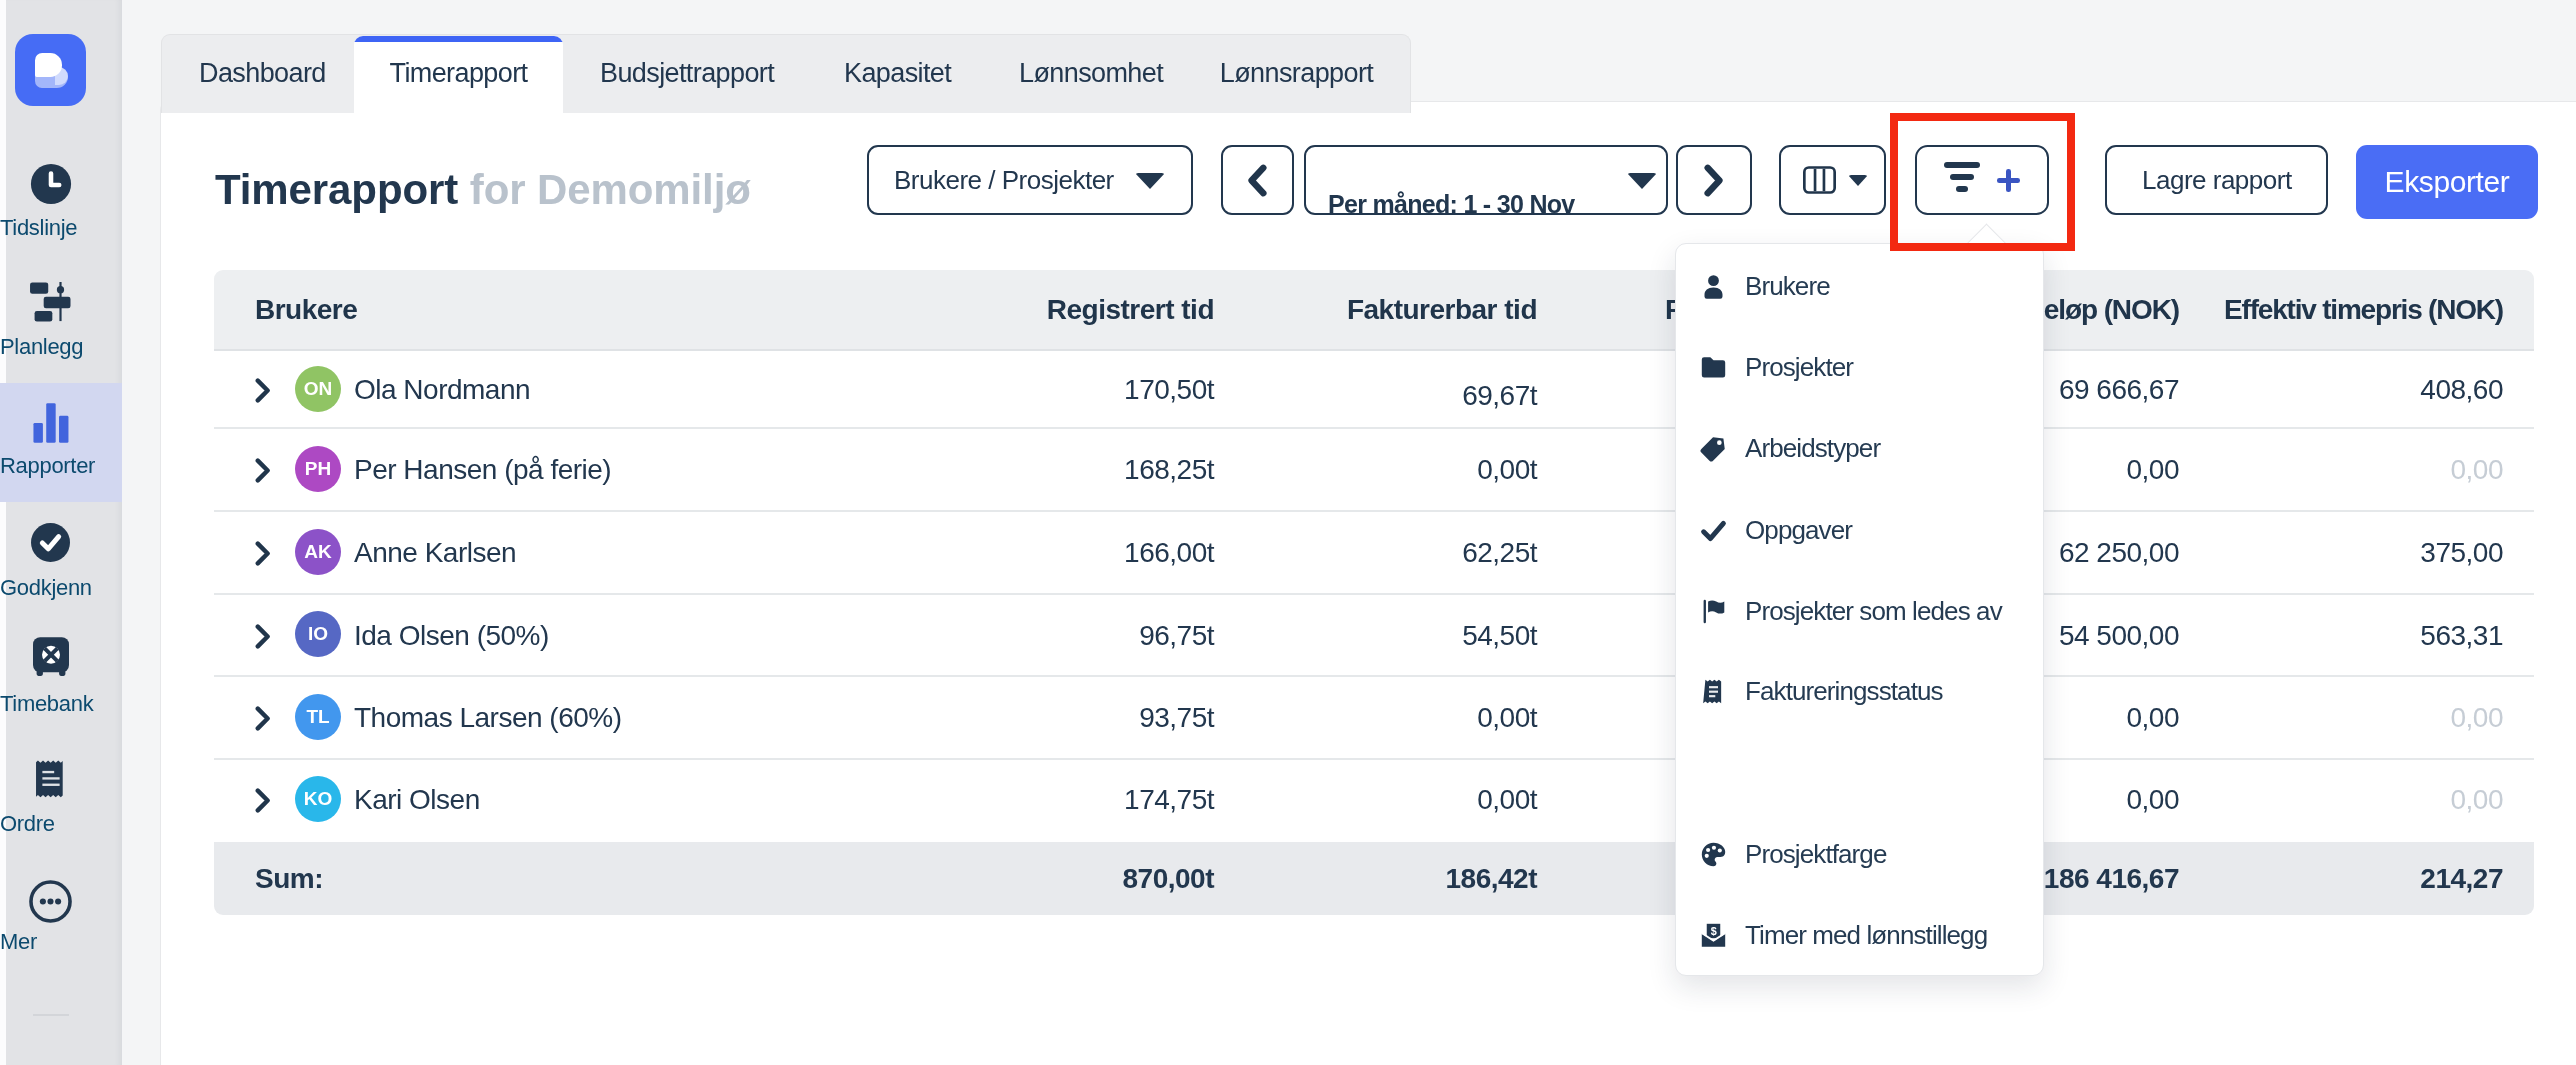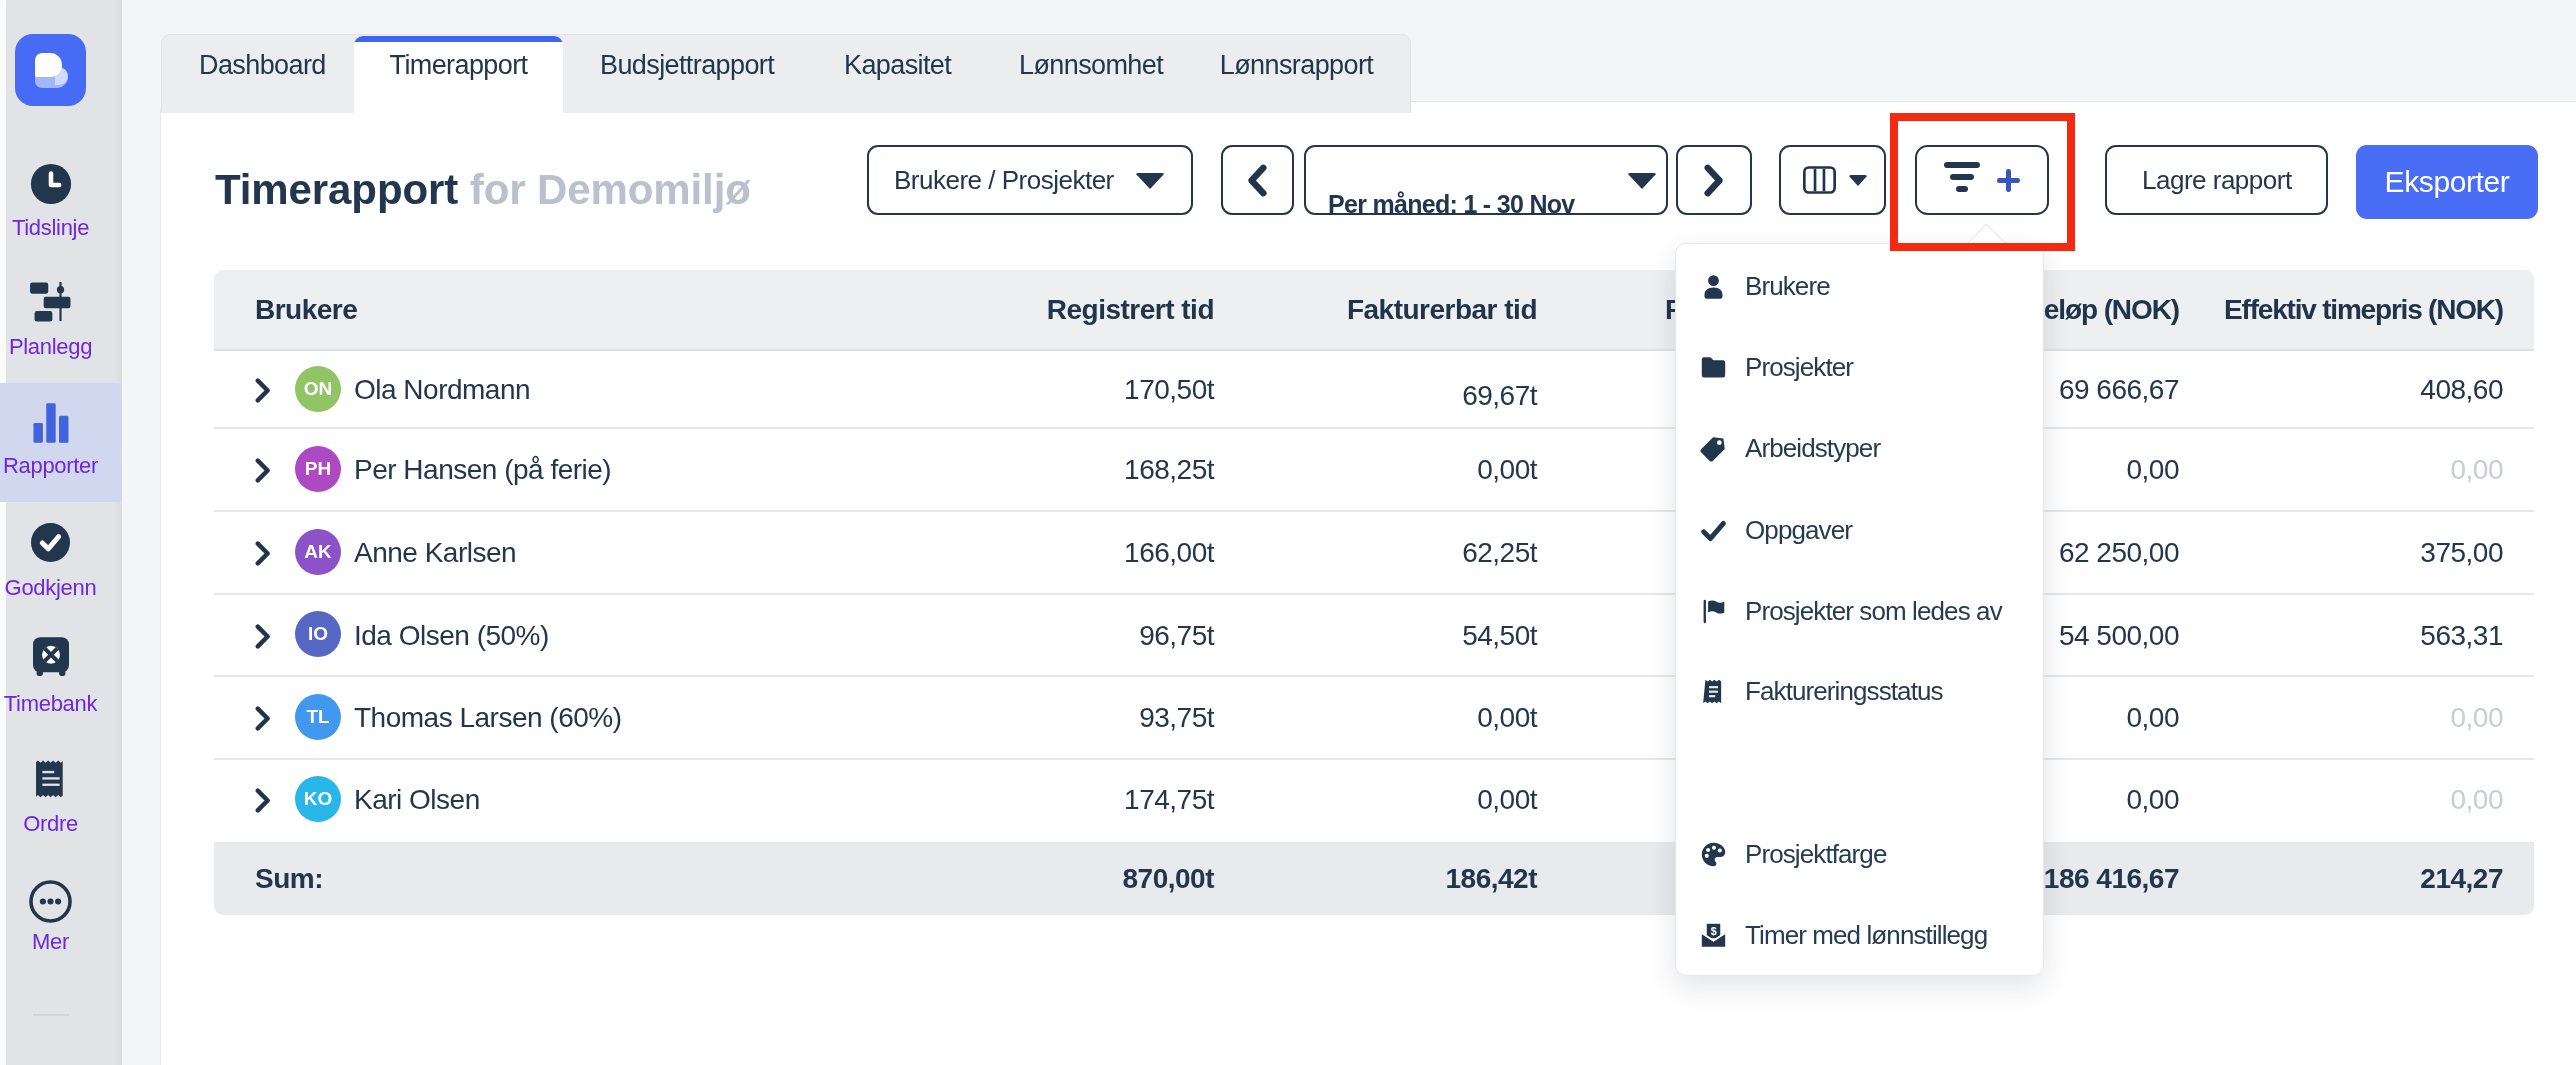--- a/index.html
+++ b/index.html
@@ -5,26 +5,26 @@
 * { margin:0; padding:0; box-sizing:border-box; }
 html,body { width:2576px; height:1066px; }
 body { position:relative; overflow:hidden; background:#F4F5F6; font-family:"Liberation Sans", sans-serif; color:#20354B; letter-spacing:-0.4px; }
 .abs { position:absolute; }
 
 
 #leftstrip { left:0; top:0; width:6.3px; height:1066px; background:#FCFCFD; }
 #sidebar { left:6.3px; top:0; width:116px; height:1066px; background:#E2E3E6; box-shadow: inset -6.3px 0 6.3px -4.5px rgba(40,50,70,0.07); }
 #selbg { left:0; top:383px; width:122px; height:119px; background:#D2D7F0; }
 #logo { left:14.5px; top:34px; width:71px; height:72px; background:#466CF5; border-radius:18px; }
-.sideitem { width:101px; left:0; text-align:center; font-size:22px; letter-spacing:-0.3px; color:#6d28d9; }
+.sideitem { width:101px; left:0; text-align:left; font-size:22px; letter-spacing:-0.3px; color:#0c4a6e; }
 
 
 #card { left:160px; top:101px; width:2416px; height:965px; background:#FFFFFF; border-top:0.9px solid #E7E8EA; border-left:0.9px solid #E7E8EA; border-top-left-radius:9px; }
 #tabstrip { left:161px; top:34px; width:1250px; height:79px; background:#ECEDEF; border:0.9px solid #E2E3E5; border-bottom:none; border-radius:9px 9px 0 0; }
-.tab { top:26px; height:63px; line-height:79px; text-align:center; font-size:27px; letter-spacing:-0.6px; color:#22374E; }
+.tab { top:34px; height:63px; line-height:79px; text-align:center; font-size:27px; letter-spacing:-0.6px; color:#22374E; }
 #activetab { left:354px; top:36px; width:209px; height:79px; background:#fff; border-radius:9px 9px 0 0; overflow:hidden; }
 #activetab .bar { position:absolute; left:0; top:0; width:100%; height:6.3px; background:#3E64F5; }
 
 #title { left:215px; top:166px; font-size:42px; font-weight:bold; letter-spacing:-0.1px; color:#22374E; }
 #title span { color:#B9C2CC; }
 
 
 .btn { top:145px; height:70px; background:#fff; border:2.7px solid #22374E; border-radius:11px; }
 .btntext { font-size:26px; letter-spacing:-0.5px; color:#22374E; line-height:65px; white-space:nowrap; }
 .caret { width:0; height:0; border-left:15.4px solid transparent; border-right:15.4px solid transparent; border-top:16.3px solid #22374E; border-radius:3.6px; }

